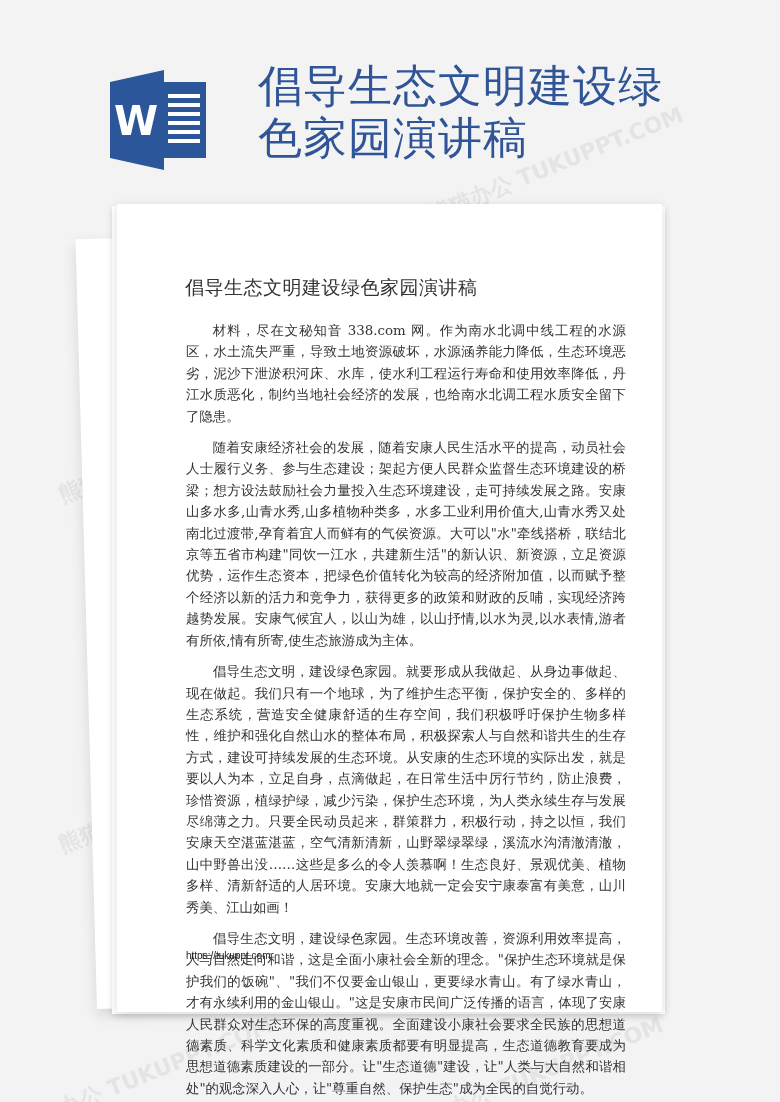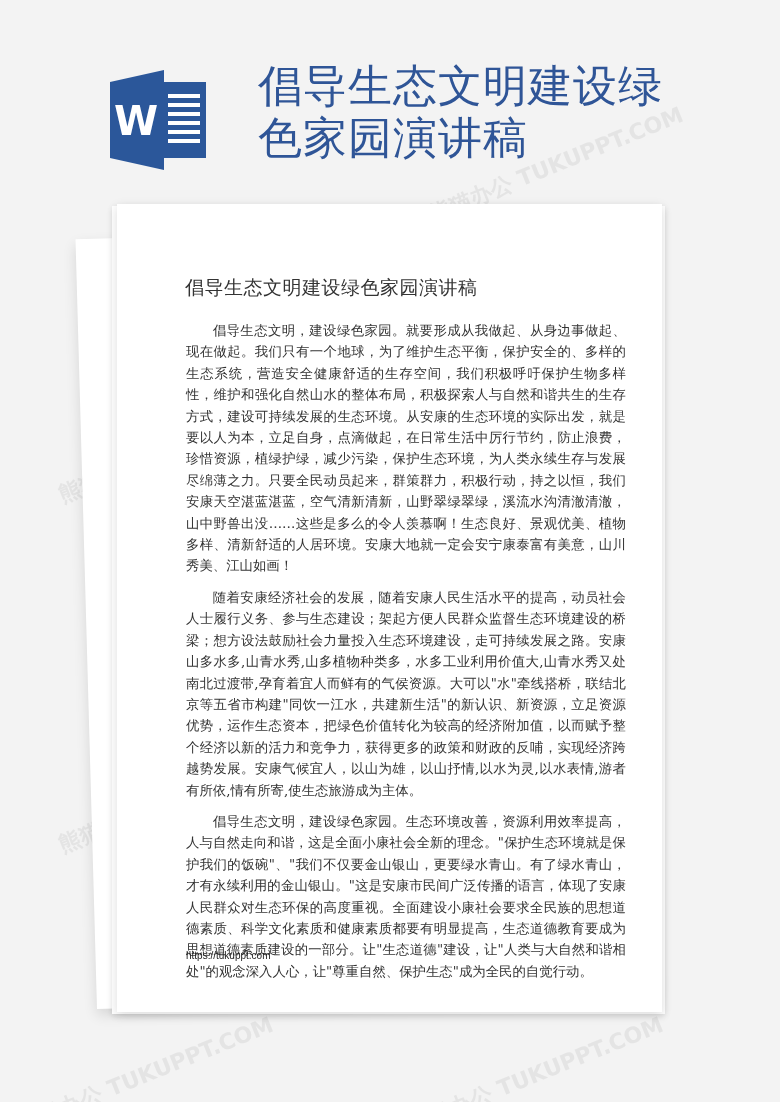--- a/index.html
+++ b/index.html
@@ -75,19 +75,20 @@
 <div class="watermark" style="left:400px;top:1060px;">熊猫办公 TUKUPPT.COM</div>
 <div class="watermark" style="left:10px;top:1060px;">熊猫办公 TUKUPPT.COM</div>
 
 <div class="sheet sheet-back"></div>
 <div class="sheet sheet-mid"></div>
 <div class="sheet sheet-front"></div>
 
 <div class="doc-title">倡导生态文明建设绿色家园演讲稿</div>
 
 <div class="doc-body">
+  <p class="para">材料，尽在文秘知音 338.com 网。作为南水北调中线工程的水源区，水土流失严重，导致土地资源破坏，水源涵养能力降低，生态环境恶劣，泥沙下泄淤积河床、水库，使水利工程运行寿命和使用效率降低，丹江水质恶化，制约当地社会经济的发展，也给南水北调工程水质安全留下了隐患。</p>
+  <p class="para">随着安康经济社会的发展，随着安康人民生活水平的提高，动员社会人士履行义务、参与生态建设；架起方便人民群众监督生态环境建设的桥梁；想方设法鼓励社会力量投入生态环境建设，走可持续发展之路。安康山多水多,山青水秀,山多植物种类多，水多工业利用价值大,山青水秀又处南北过渡带,孕育着宜人而鲜有的气侯资源。大可以"水"牵线搭桥，联结北京等五省市构建"同饮一江水，共建新生活"的新认识、新资源，立足资源优势，运作生态资本，把绿色价值转化为较高的经济附加值，以而赋予整个经济以新的活力和竞争力，获得更多的政策和财政的反哺，实现经济跨越势发展。安康气候宜人，以山为雄，以山抒情,以水为灵,以水表情,游者有所依,情有所寄,使生态旅游成为主体。</p>
   <p class="para">倡导生态文明，建设绿色家园。就要形成从我做起、从身边事做起、现在做起。我们只有一个地球，为了维护生态平衡，保护安全的、多样的生态系统，营造安全健康舒适的生存空间，我们积极呼吁保护生物多样性，维护和强化自然山水的整体布局，积极探索人与自然和谐共生的生存方式，建设可持续发展的生态环境。从安康的生态环境的实际出发，就是要以人为本，立足自身，点滴做起，在日常生活中厉行节约，防止浪费，珍惜资源，植绿护绿，减少污染，保护生态环境，为人类永续生存与发展尽绵薄之力。只要全民动员起来，群策群力，积极行动，持之以恒，我们安康天空湛蓝湛蓝，空气清新清新，山野翠绿翠绿，溪流水沟清澈清澈，山中野兽出没……这些是多么的令人羡慕啊！生态良好、景观优美、植物多样、清新舒适的人居环境。安康大地就一定会安宁康泰富有美意，山川秀美、江山如画！</p>
-  <p class="para">随着安康经济社会的发展，随着安康人民生活水平的提高，动员社会人士履行义务、参与生态建设；架起方便人民群众监督生态环境建设的桥梁；想方设法鼓励社会力量投入生态环境建设，走可持续发展之路。安康山多水多,山青水秀,山多植物种类多，水多工业利用价值大,山青水秀又处南北过渡带,孕育着宜人而鲜有的气侯资源。大可以"水"牵线搭桥，联结北京等五省市构建"同饮一江水，共建新生活"的新认识、新资源，立足资源优势，运作生态资本，把绿色价值转化为较高的经济附加值，以而赋予整个经济以新的活力和竞争力，获得更多的政策和财政的反哺，实现经济跨越势发展。安康气候宜人，以山为雄，以山抒情,以水为灵,以水表情,游者有所依,情有所寄,使生态旅游成为主体。</p>
   <p class="para">倡导生态文明，建设绿色家园。生态环境改善，资源利用效率提高，人与自然走向和谐，这是全面小康社会全新的理念。"保护生态环境就是保护我们的饭碗"、"我们不仅要金山银山，更要绿水青山。有了绿水青山，才有永续利用的金山银山。"这是安康市民间广泛传播的语言，体现了安康人民群众对生态环保的高度重视。全面建设小康社会要求全民族的思想道德素质、科学文化素质和健康素质都要有明显提高，生态道德教育要成为思想道德素质建设的一部分。让"生态道德"建设，让"人类与大自然和谐相处"的观念深入人心，让"尊重自然、保护生态"成为全民的自觉行动。</p>
 
 </div>
 
 <div class="footer-url">https://tukuppt.com</div>
 
 </body></html>

